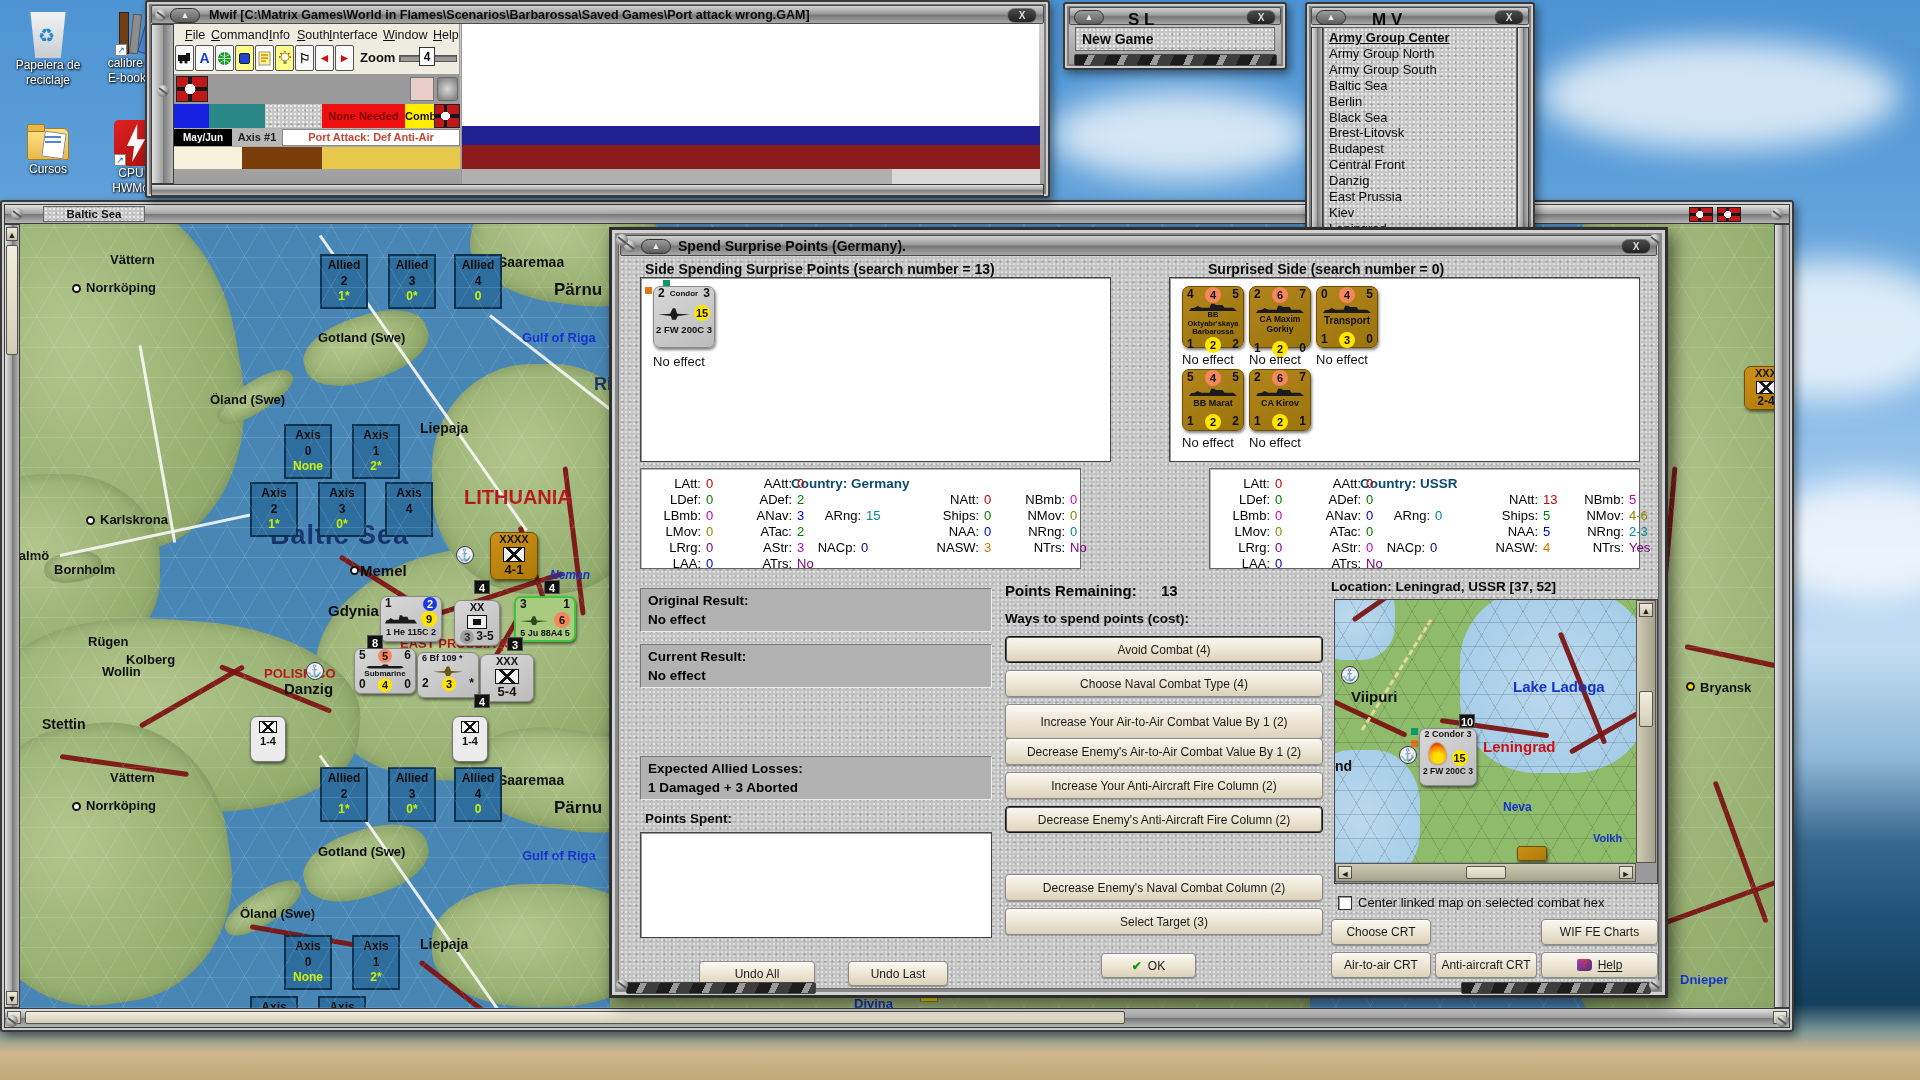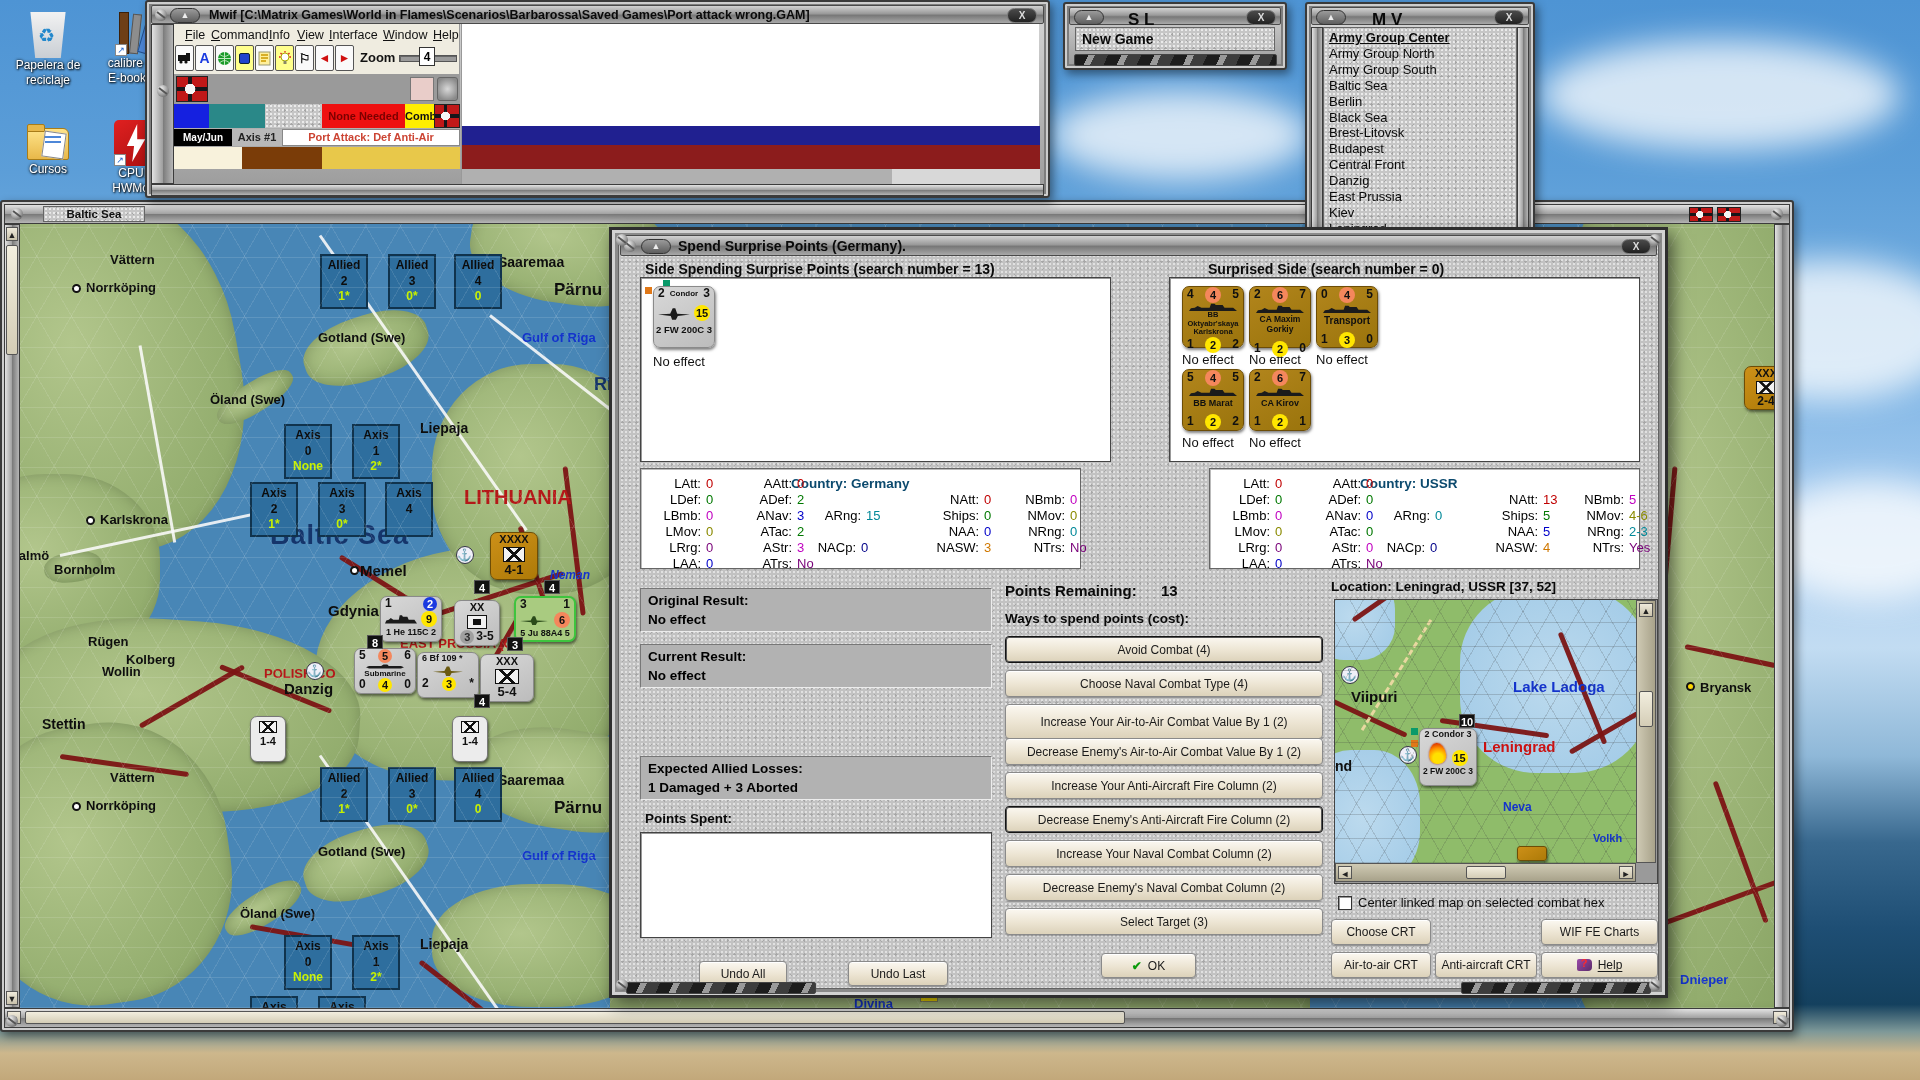--- a/index.html
+++ b/index.html
@@ -438,21 +438,21 @@
       <div class="xbtn" style="right:6px">X</div>
     </div>
     <div class="metalbarV" style="left:4px;top:22px;width:23px;height:160px">
         <div class="screw" style="left:5px;top:60px"></div>
       </div>
 
     <div class="abs" style="left:27px;top:22px;width:286px;height:50px;background:#efece0;border-right:1px solid #999"></div>
     <span class="menuitem" style="left:38px;top:26px">File</span>
     <span class="menuitem" style="left:64px;top:26px">Command</span>
     <span class="menuitem" style="left:122px;top:26px">Info</span>
-    <span class="menuitem" style="left:150px;top:26px">View</span>
+    <span class="menuitem" style="left:150px;top:26px">South</span>
     <span class="menuitem" style="left:182px;top:26px">Interface</span>
     <span class="menuitem" style="left:236px;top:26px">Window</span>
     <span class="menuitem" style="left:286px;top:26px">Help</span>
 
     <div class="tbtn" style="left:28px;top:43px">
         <svg width="15" height="12">
           <rect x="1" y="3" width="10" height="6" fill="#111"></rect>
           <rect x="9" y="1" width="4" height="8" fill="#111"></rect>
           <circle cx="4" cy="10" r="1.6" fill="#111"></circle>
           <circle cx="9" cy="10" r="1.6" fill="#111"></circle>
@@ -586,21 +586,21 @@
     </div>
 
     <div class="wbox" style="left:557px;top:47px;width:471px;height:185px">
       <div class="ctr u" style="left:12px;top:8px;width:62px;height:62px">
         <div class="crow">
             <span>4</span>
             <span class="circ o">4</span>
             <span>5</span>
           </div>
         <div class="sil shipc" style="height:8px;margin:0 6px"></div>
-        <div class="ctiny">BB Oktyabr'skaya Karlskrona</div>
+        <div class="ctiny">BB Oktyabr'skaya Barbarossa</div>
         <div class="crow">
             <span>1</span>
             <span class="circ y">2</span>
             <span>2</span>
           </div>
       </div>
       <div class="noeff" style="left:12px;top:74px">No effect</div>
       <div class="ctr u" style="left:79px;top:8px;width:62px;height:62px">
         <div class="crow">
             <span>2</span>
@@ -722,33 +722,32 @@
     <div class="sunk" style="left:28px;top:414px;width:352px;height:44px">
       <div class="rlab">Current Result:</div>
         <div class="rval">No effect</div>
     </div>
     <div class="sunk" style="left:28px;top:526px;width:352px;height:44px">
       <div class="rlab">Expected Allied Losses:</div>
         <div class="rval">1 Damaged + 3 Aborted</div>
     </div>
     <div class="hdr" style="left:33px;top:581px;font-size:13.5px">Points Spent:</div>
     <div class="wbox" style="left:28px;top:602px;width:352px;height:106px"></div>
-    <div class="btn" style="left:87px;top:731px;width:88px;height:25px">Undo All</div>
+    <div class="btn" style="left:87px;top:731px;width:116px;height:25px">Undo All</div>
     <div class="btn" style="left:236px;top:731px;width:100px;height:25px">Undo Last</div>
 
     <div class="hdr" style="left:393px;top:352px;font-size:15px">Points Remaining:</div>
     <div class="hdr" style="left:549px;top:352px;font-size:15px">13</div>
     <div class="hdr" style="left:393px;top:381px;font-size:13.5px">Ways to spend points (cost):</div>
     <div class="btn focus" style="left:393px;top:406px;width:318px;height:27px">Avoid Combat (4)</div>
     <div class="btn" style="left:393px;top:440px;width:318px;height:27px">Choose Naval Combat Type (4)</div>
     <div class="btn" style="left:393px;top:474px;width:318px;height:35px">Increase Your Air-to-Air Combat Value By 1 (2)</div>
     <div class="btn" style="left:393px;top:508px;width:318px;height:27px">Decrease Enemy's Air-to-Air Combat Value By 1 (2)</div>
     <div class="btn" style="left:393px;top:542px;width:318px;height:27px">Increase Your Anti-Aircraft Fire Column (2)</div>
     <div class="btn focus" style="left:393px;top:576px;width:318px;height:27px">Decrease Enemy's Anti-Aircraft Fire Column (2)</div>
-    <div class="btn" style="left:393px;top:610px;width:318px;height:27px">Increase Your Naval Combat Column (2)</div>
     <div class="btn" style="left:393px;top:644px;width:318px;height:27px">Decrease Enemy's Naval Combat Column (2)</div>
     <div class="btn" style="left:393px;top:678px;width:318px;height:27px">Select Target (3)</div>
     <div class="btn" style="left:489px;top:723px;width:95px;height:25px">
       <span style="color:#0a9a0a;font-weight:bold;margin-right:6px">✔</span>
         <span>OK</span>
     </div>
 
     <div class="hdr" style="left:719px;top:349px;font-size:13.5px">Location: Leningrad, USSR [37, 52]</div>
     <div class="abs" style="left:722px;top:369px;width:324px;height:285px;border:1px solid #444;background:#9a9a9a">
       <div class="mm" style="left:0;top:0;width:301px;height:263px">

